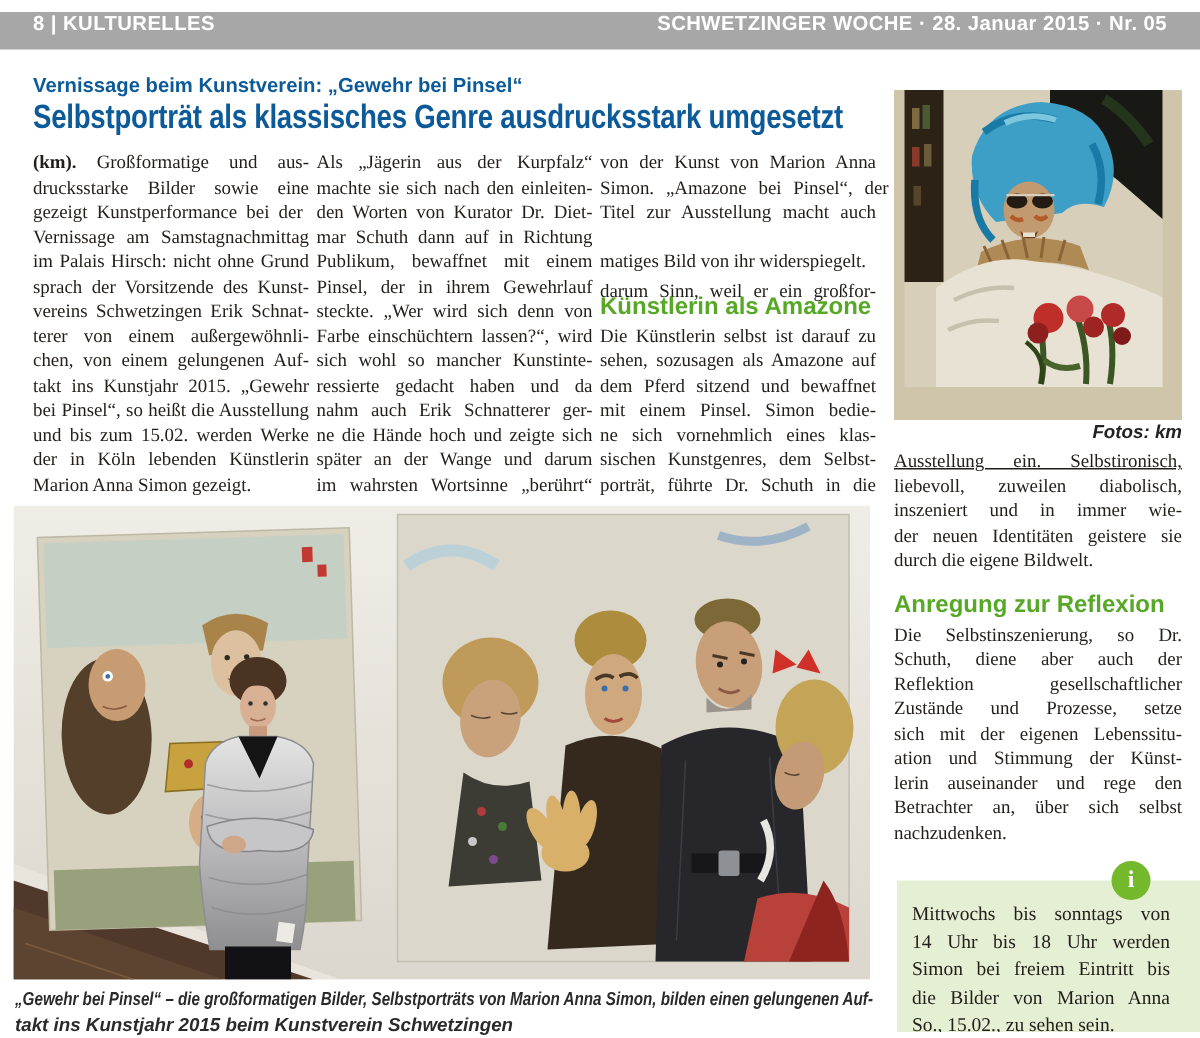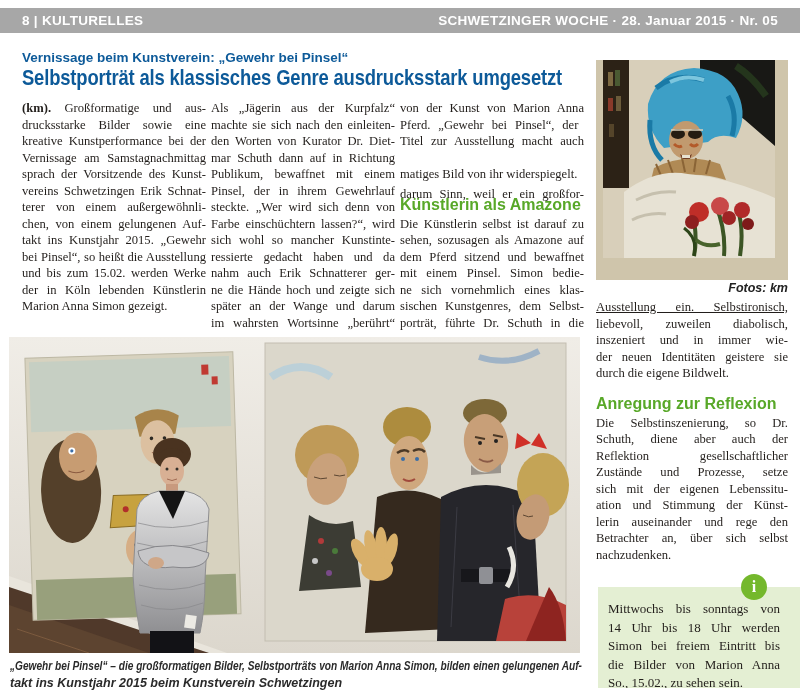--- a/index.html
+++ b/index.html
@@ -8,21 +8,21 @@
     --green:#58a828;
     --box-bg:#e4efd3;
     --icon-green:#74b82c;
     --ink:#221e1b;
   }
   html,body{margin:0;padding:0;background:#fff;}
   .page{position:relative;width:800px;height:692px;background:#fff;overflow:hidden;
         font-family:"Liberation Sans",sans-serif;}
   .topbar{position:absolute;left:0;top:8px;width:800px;height:25px;background:var(--bar-gray);
           color:#fff;font-weight:bold;font-size:13.5px;letter-spacing:.3px;
-          display:flex;align-items:center;justify-content:space-between;
+          display:flex;align-items:flex-start;justify-content:space-between;
           padding:0 22px;box-sizing:border-box;}
   .kicker-box{position:absolute;left:22px;top:48px;width:560px;height:17px;}
   .kicker-box .fitline{font-weight:bold;font-size:13.5px;color:var(--blue);}
   .headline-box{position:absolute;left:22px;top:65px;width:540px;height:30px;}
   .headline-box .fitline{font-weight:bold;font-size:22.5px;letter-spacing:-.2px;color:var(--blue);}
   .fitline{white-space:nowrap;display:inline-block;}
   .col{position:absolute;top:100px;width:184px;font-family:"Liberation Serif",serif;
        font-size:12.6px;line-height:16.5px;color:var(--ink);}
   #col1{left:22px;} #col2{left:211px;} #col3{left:400px;}
   #col4{left:596px;top:299px;width:192px;}
@@ -62,22 +62,23 @@
   </div>
 
   <div class="headline-box">
     <span class="fitline" style="transform-origin: left center; transform: scaleX(0.818725);">Selbstporträt als klassisches Genre ausdrucksstark umgesetzt</span>
   </div>
 
   <div class="col" id="col1">
     <div class="jline"><span class="lmeas" style="word-spacing: 10.2656px;"><b>(km).</b> <span>Großformatige und aus-</span></span></div>
     <div>
         <div class="jline"><span class="lmeas" style="word-spacing: 9.6875px; text-align: right;">drucksstarke Bilder sowie eine</span></div>
-        <div class="jline"><span class="lmeas" style="word-spacing: 2.9375px;">kreative Kunstperformance bei der</span></div>
+        <div class="jline"><span class="lmeas" style="word-spacing: 2.9375px;">gezeigt Kunstperformance bei der</span></div>
         <div class="jline"><span class="lmeas" style="word-spacing: 4.5625px;">Vernissage am Samstagnachmittag</span></div>
+        <div class="jline"><span class="lmeas" style="word-spacing: 1.19063px;">im Palais Hirsch: nicht ohne Grund</span></div>
         <div class="jline"><span class="lmeas" style="word-spacing: 3.09766px;">sprach der Vorsitzende des Kunst-</span></div>
         <div class="jline"><span class="lmeas" style="word-spacing: 2.46354px;">vereins Schwetzingen Erik Schnat-</span></div>
         <div class="jline"><span class="lmeas" style="word-spacing: 7.67188px;">terer von einem außergewöhnli-</span></div>
         <div class="jline"><span class="lmeas" style="word-spacing: 3.42188px;">chen, von einem gelungenen Auf-</span></div>
         <div class="jline"><span class="lmeas" style="word-spacing: 3.58984px;">takt ins Kunstjahr 2015. „Gewehr</span></div>
         <div class="jline"><span class="lmeas" style="word-spacing: 0.41875px;">bei Pinsel“, so heißt die Ausstellung</span></div>
         <div class="jline"><span class="lmeas" style="word-spacing: 2.42188px;">und bis zum 15.02. werden Werke</span></div>
         <div class="jline"><span class="lmeas" style="word-spacing: 5.42969px;">der in Köln lebenden Künstlerin</span></div>
         <div class="jline ragged"><span class="lmeas">Marion Anna Simon gezeigt.</span></div>
       </div>
@@ -98,21 +99,21 @@
         <div class="jline"><span class="lmeas" style="word-spacing: 5.14844px;">nahm auch Erik Schnatterer ger-</span></div>
         <div class="jline"><span class="lmeas" style="word-spacing: 1.8724px;">ne die Hände hoch und zeigte sich</span></div>
         <div class="jline"><span class="lmeas" style="word-spacing: 4.94375px;">später an der Wange und darum</span></div>
         <div class="jline"><span class="lmeas" style="word-spacing: 5.67188px;">im wahrsten Wortsinne „berührt“</span></div>
       </div>
   </div>
 
   <div class="col" id="col3">
     <div>
         <div class="jline"><span class="lmeas" style="word-spacing: 4.12812px;">von der Kunst von Marion Anna</span></div>
-        <div class="jline"><span class="lmeas" style="word-spacing: 4.73047px;">Pferd. „Gewehr bei Pinsel“, der</span></div>
+        <div class="jline"><span class="lmeas" style="word-spacing: 4.73047px;">Simon. „Amazone bei Pinsel“, der</span></div>
         <div class="jline"><span class="lmeas" style="word-spacing: 4.49219px;">Titel zur Ausstellung macht auch</span></div>
         <div class="jline"><span class="lmeas" style="word-spacing: 4.25312px; margin-top: 36px;">darum Sinn, weil er ein großfor-</span></div>
         <div class="jline ragged"><span class="lmeas">matiges Bild von ihr widerspiegelt.</span></div>
       </div>
     <div class="greenhead">Künstlerin als Amazone</div>
     <div>
         <div class="jline"><span class="lmeas" style="word-spacing: 2.45312px;">Die Künstlerin selbst ist darauf zu</span></div>
         <div class="jline"><span class="lmeas" style="word-spacing: 2.54688px;">sehen, sozusagen als Amazone auf</span></div>
         <div class="jline"><span class="lmeas" style="word-spacing: 4.44141px;">dem Pferd sitzend und bewaffnet</span></div>
         <div class="jline"><span class="lmeas" style="word-spacing: 6.38281px;">mit einem Pinsel. Simon bedie-</span></div>

